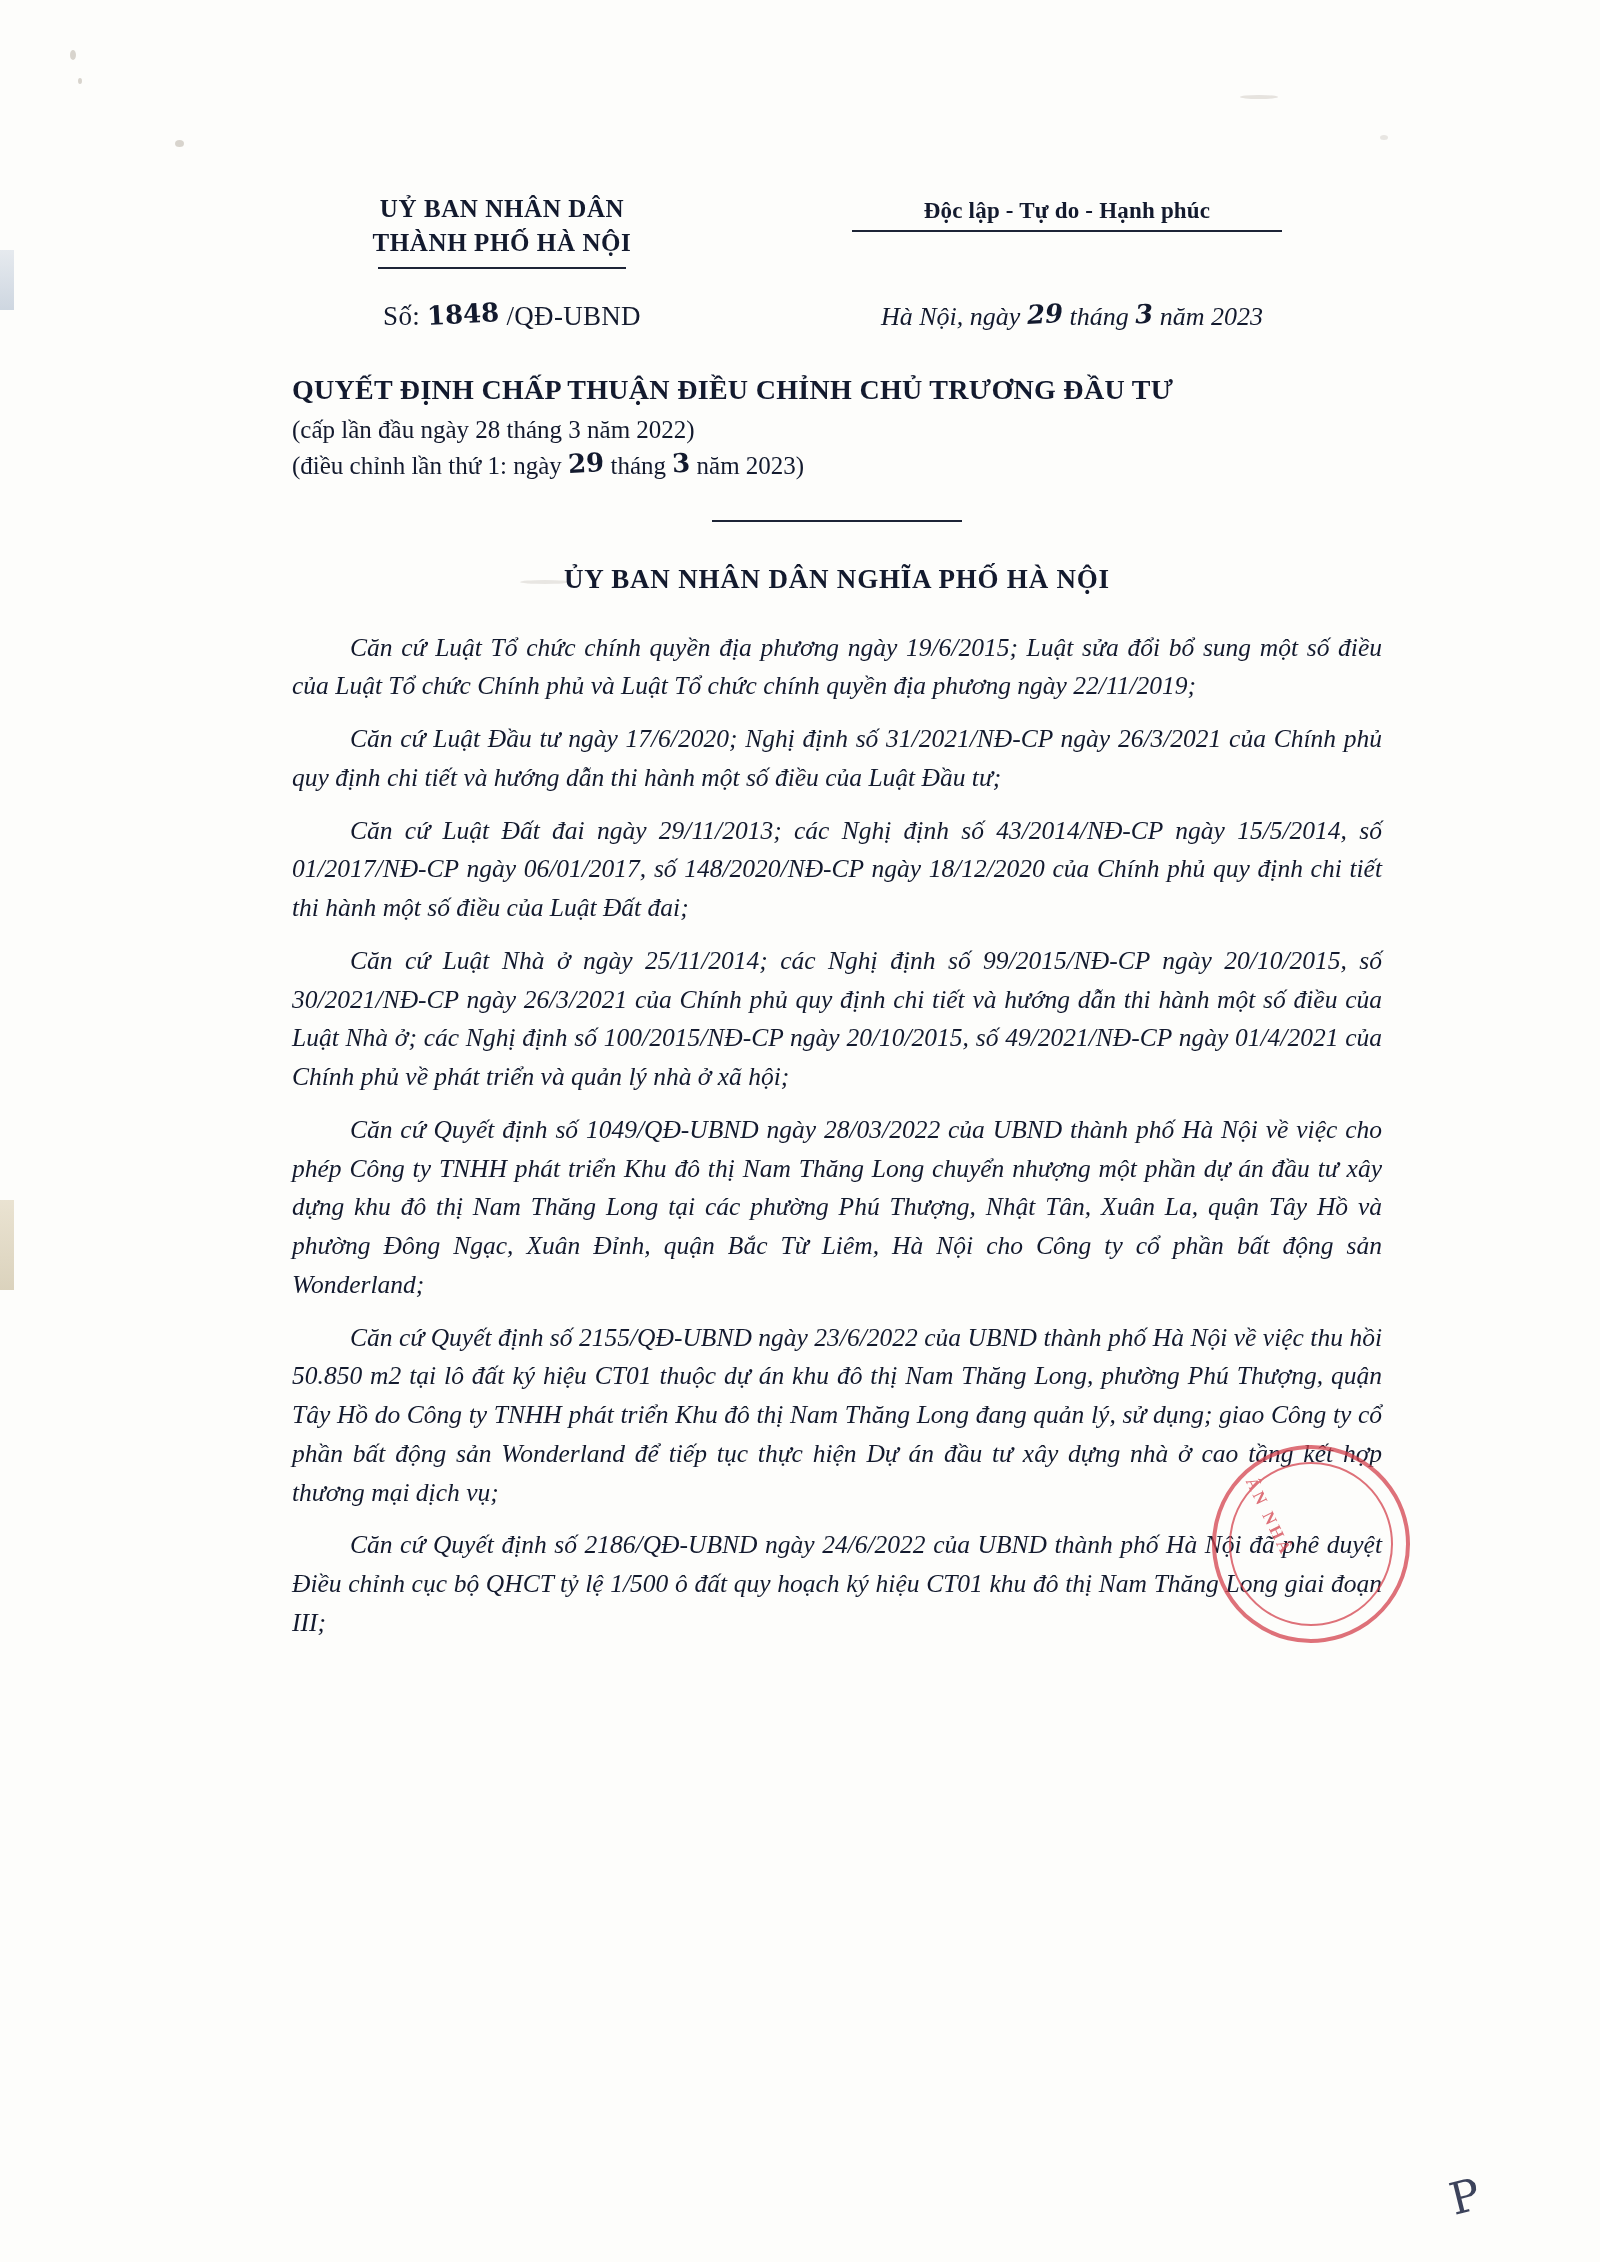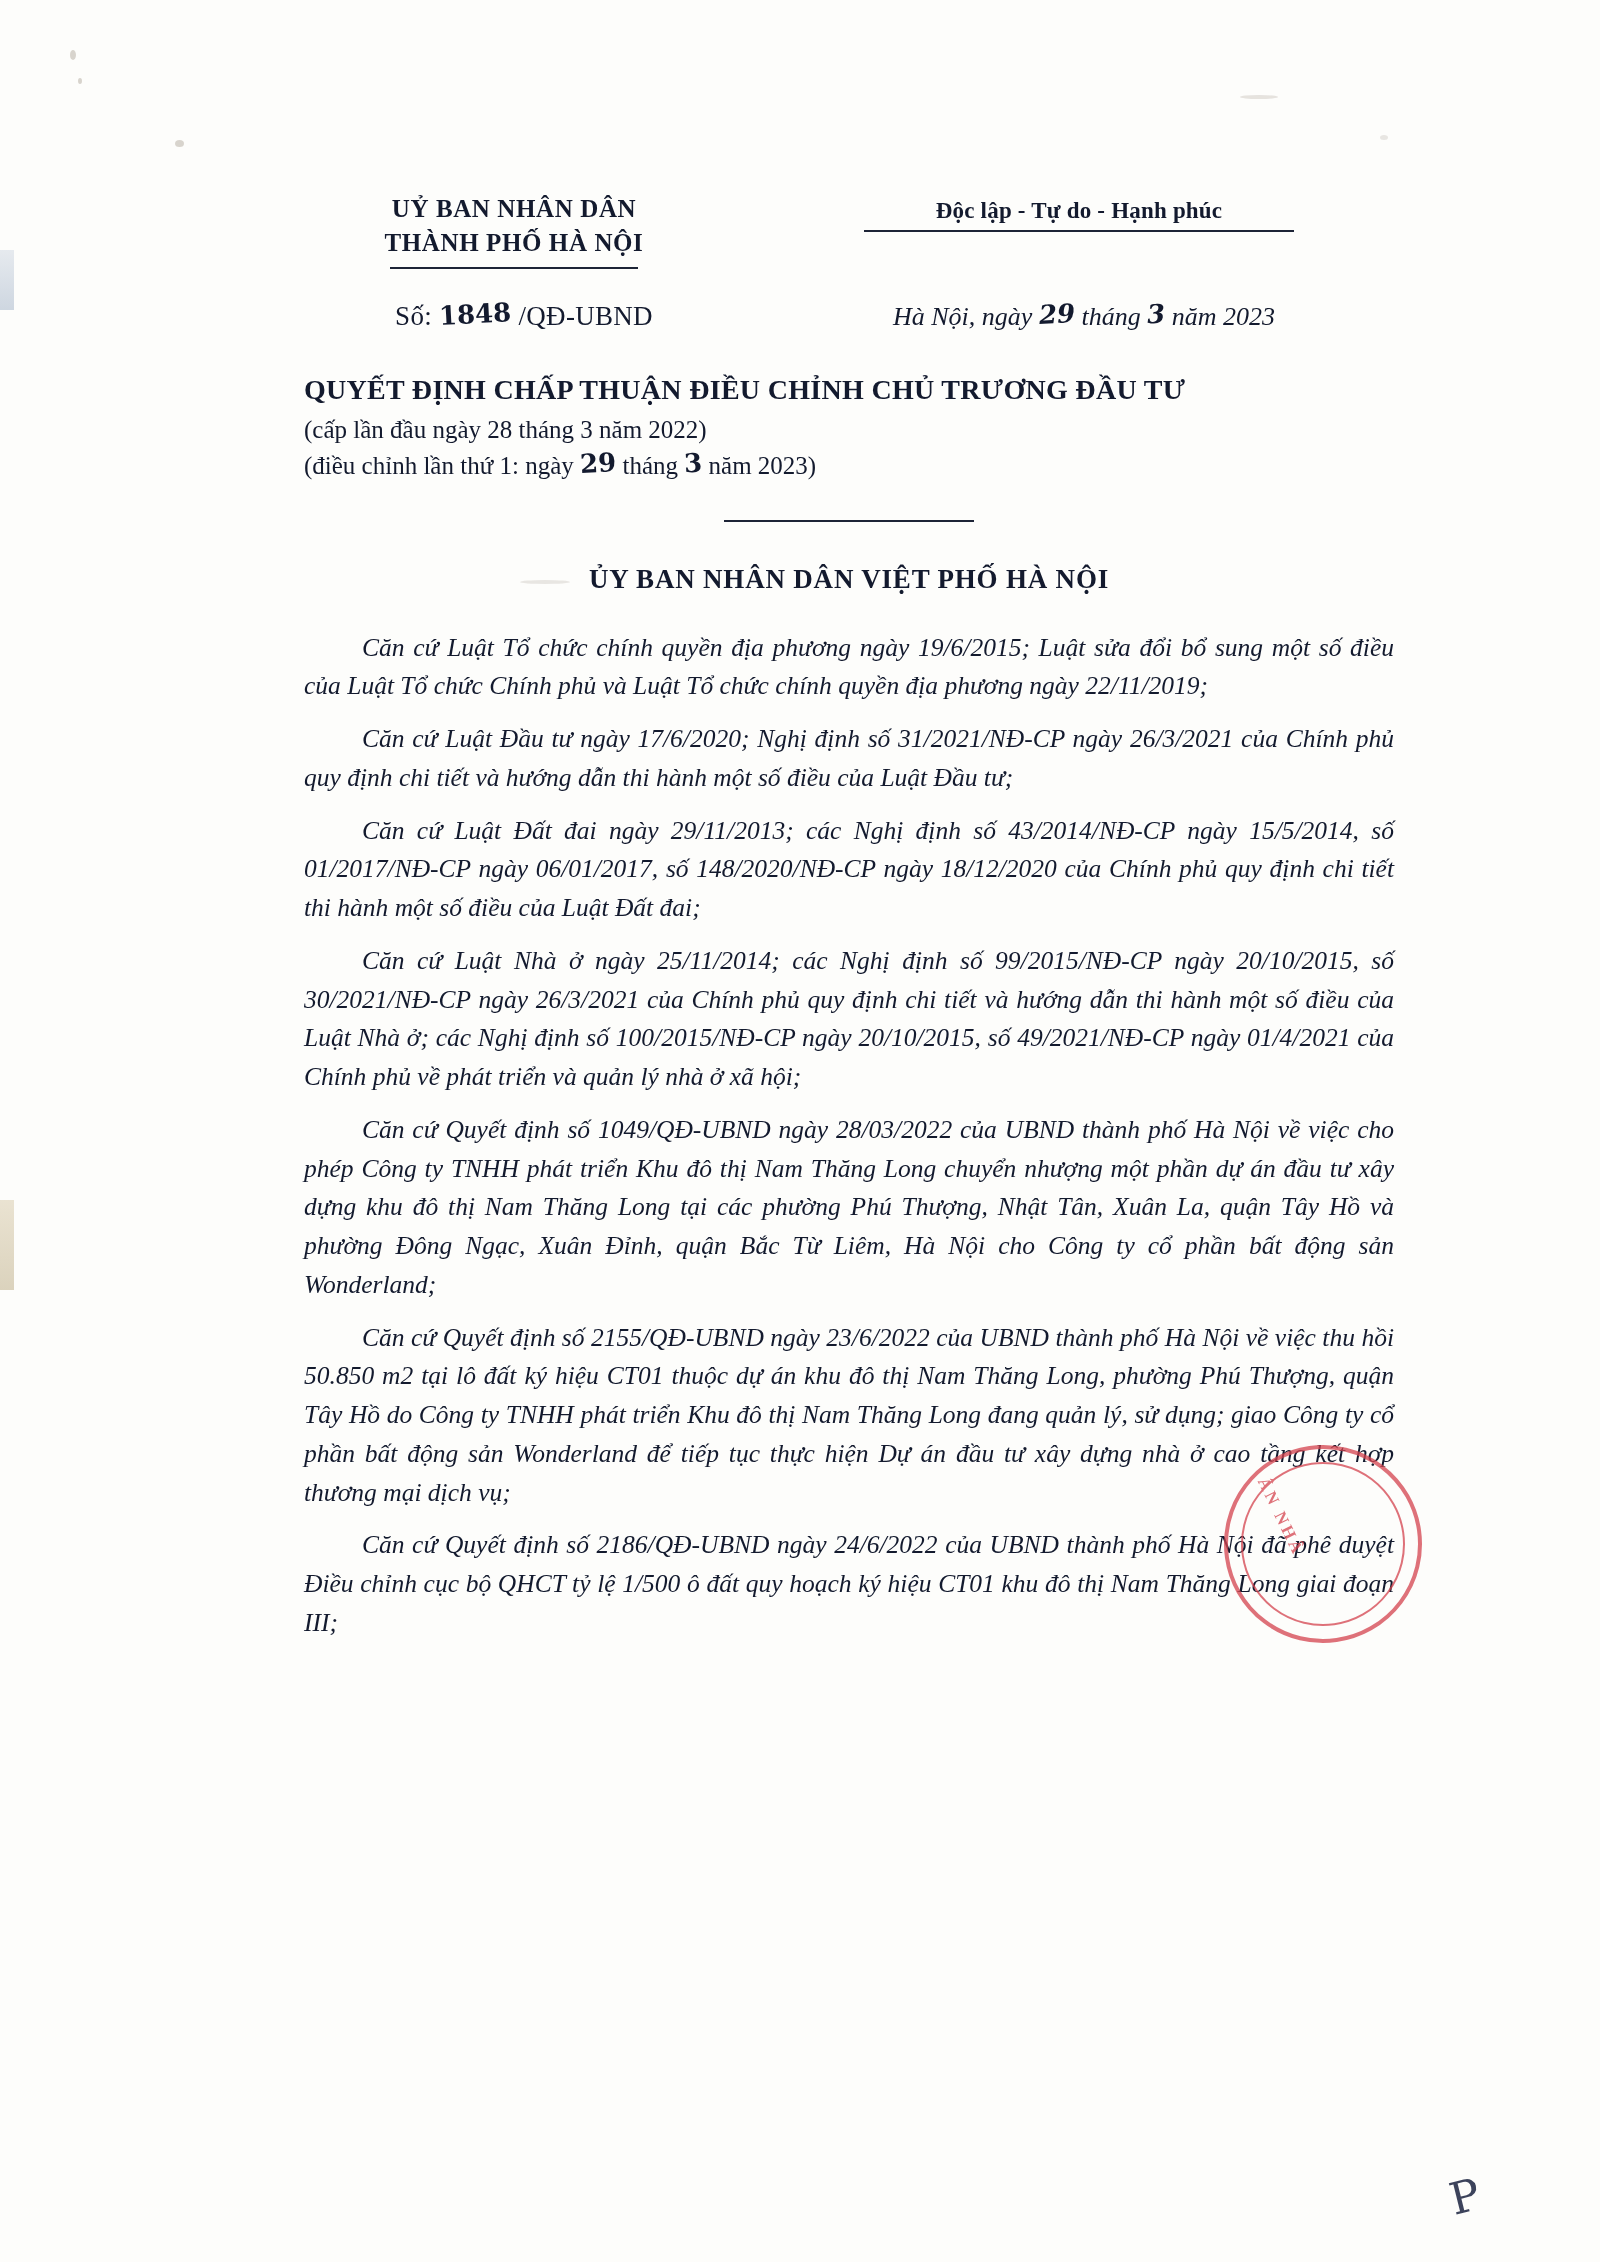--- a/index.html
+++ b/index.html
@@ -32,21 +32,21 @@
   .edge-strip {
     position: absolute;
     left: 0;
     width: 14px;
     background: linear-gradient(180deg,#cfd7e2,#9fb0c6);
     opacity: .5;
   }
 
   .content {
     position: absolute;
-    left: 304px;
+    left: 292px;
     top: 190px;
     width: 1090px;
   }
 
   
   .header {
     display: flex;
     align-items: flex-start;
     justify-content: space-between;
   }
@@ -247,21 +247,21 @@
       <div class="doc-subtitle2">
         <span>(điều chỉnh lần thứ 1: ngày</span>
         <span class="handwritten">29</span>
         <span>tháng</span>
         <span class="handwritten">3</span>
         <span>năm 2023)</span>
       </div>
       <div class="rule-center"></div>
     </div>
 
-    <div class="issuer">ỦY BAN NHÂN DÂN VIỆT PHỐ HÀ NỘI</div>
+    <div class="issuer">ỦY BAN NHÂN DÂN NGHĨA PHỐ HÀ NỘI</div>
 
     <div class="body-text">
       <p>Căn cứ Luật Tổ chức chính quyền địa phương ngày 19/6/2015; Luật sửa đổi bổ sung một số điều của Luật Tổ chức Chính phủ và Luật Tổ chức chính quyền địa phương ngày 22/11/2019;</p>
       <p>Căn cứ Luật Đầu tư ngày 17/6/2020; Nghị định số 31/2021/NĐ-CP ngày 26/3/2021 của Chính phủ quy định chi tiết và hướng dẫn thi hành một số điều của Luật Đầu tư;</p>
       <p>Căn cứ Luật Đất đai ngày 29/11/2013; các Nghị định số 43/2014/NĐ-CP ngày 15/5/2014, số 01/2017/NĐ-CP ngày 06/01/2017, số 148/2020/NĐ-CP ngày 18/12/2020 của Chính phủ quy định chi tiết thi hành một số điều của Luật Đất đai;</p>
       <p>Căn cứ Luật Nhà ở ngày 25/11/2014; các Nghị định số 99/2015/NĐ-CP ngày 20/10/2015, số 30/2021/NĐ-CP ngày 26/3/2021 của Chính phủ quy định chi tiết và hướng dẫn thi hành một số điều của Luật Nhà ở; các Nghị định số 100/2015/NĐ-CP ngày 20/10/2015, số 49/2021/NĐ-CP ngày 01/4/2021 của Chính phủ về phát triển và quản lý nhà ở xã hội;</p>
       <p>Căn cứ Quyết định số 1049/QĐ-UBND ngày 28/03/2022 của UBND thành phố Hà Nội về việc cho phép Công ty TNHH phát triển Khu đô thị Nam Thăng Long chuyển nhượng một phần dự án đầu tư xây dựng khu đô thị Nam Thăng Long tại các phường Phú Thượng, Nhật Tân, Xuân La, quận Tây Hồ và phường Đông Ngạc, Xuân Đỉnh, quận Bắc Từ Liêm, Hà Nội cho Công ty cổ phần bất động sản Wonderland;</p>
       <p>Căn cứ Quyết định số 2155/QĐ-UBND ngày 23/6/2022 của UBND thành phố Hà Nội về việc thu hồi 50.850 m2 tại lô đất ký hiệu CT01 thuộc dự án khu đô thị Nam Thăng Long, phường Phú Thượng, quận Tây Hồ do Công ty TNHH phát triển Khu đô thị Nam Thăng Long đang quản lý, sử dụng; giao Công ty cổ phần bất động sản Wonderland để tiếp tục thực hiện Dự án đầu tư xây dựng nhà ở cao tầng kết hợp thương mại dịch vụ;</p>
       <p>Căn cứ Quyết định số 2186/QĐ-UBND ngày 24/6/2022 của UBND thành phố Hà Nội đã phê duyệt Điều chỉnh cục bộ QHCT tỷ lệ 1/500 ô đất quy hoạch ký hiệu CT01 khu đô thị Nam Thăng Long giai đoạn III;</p>
     </div>

